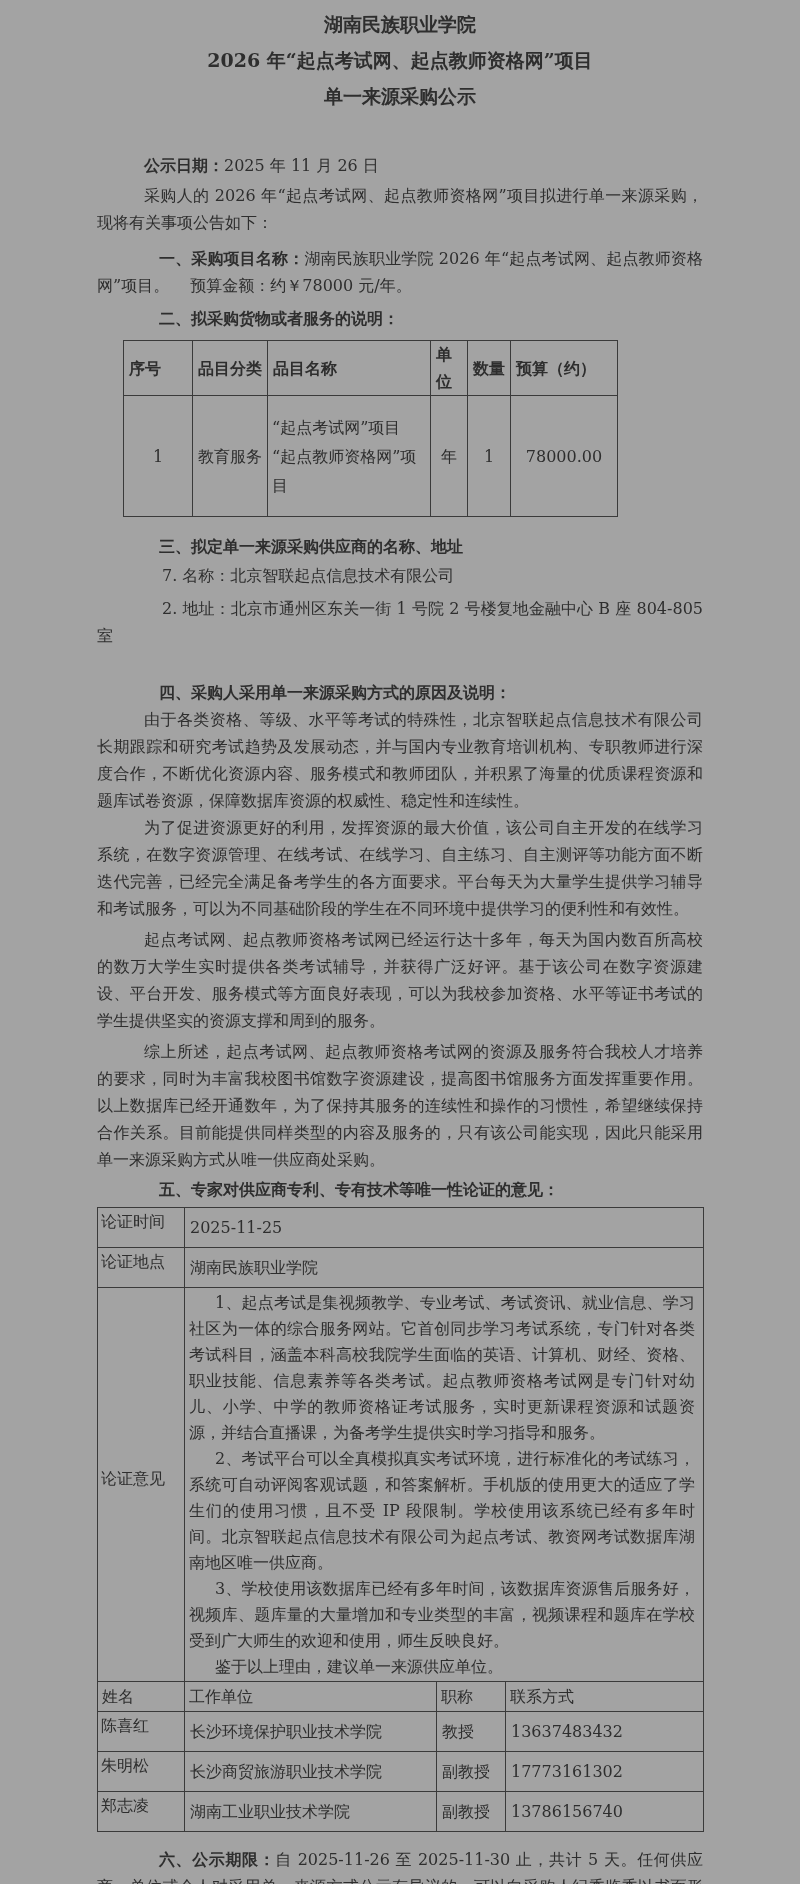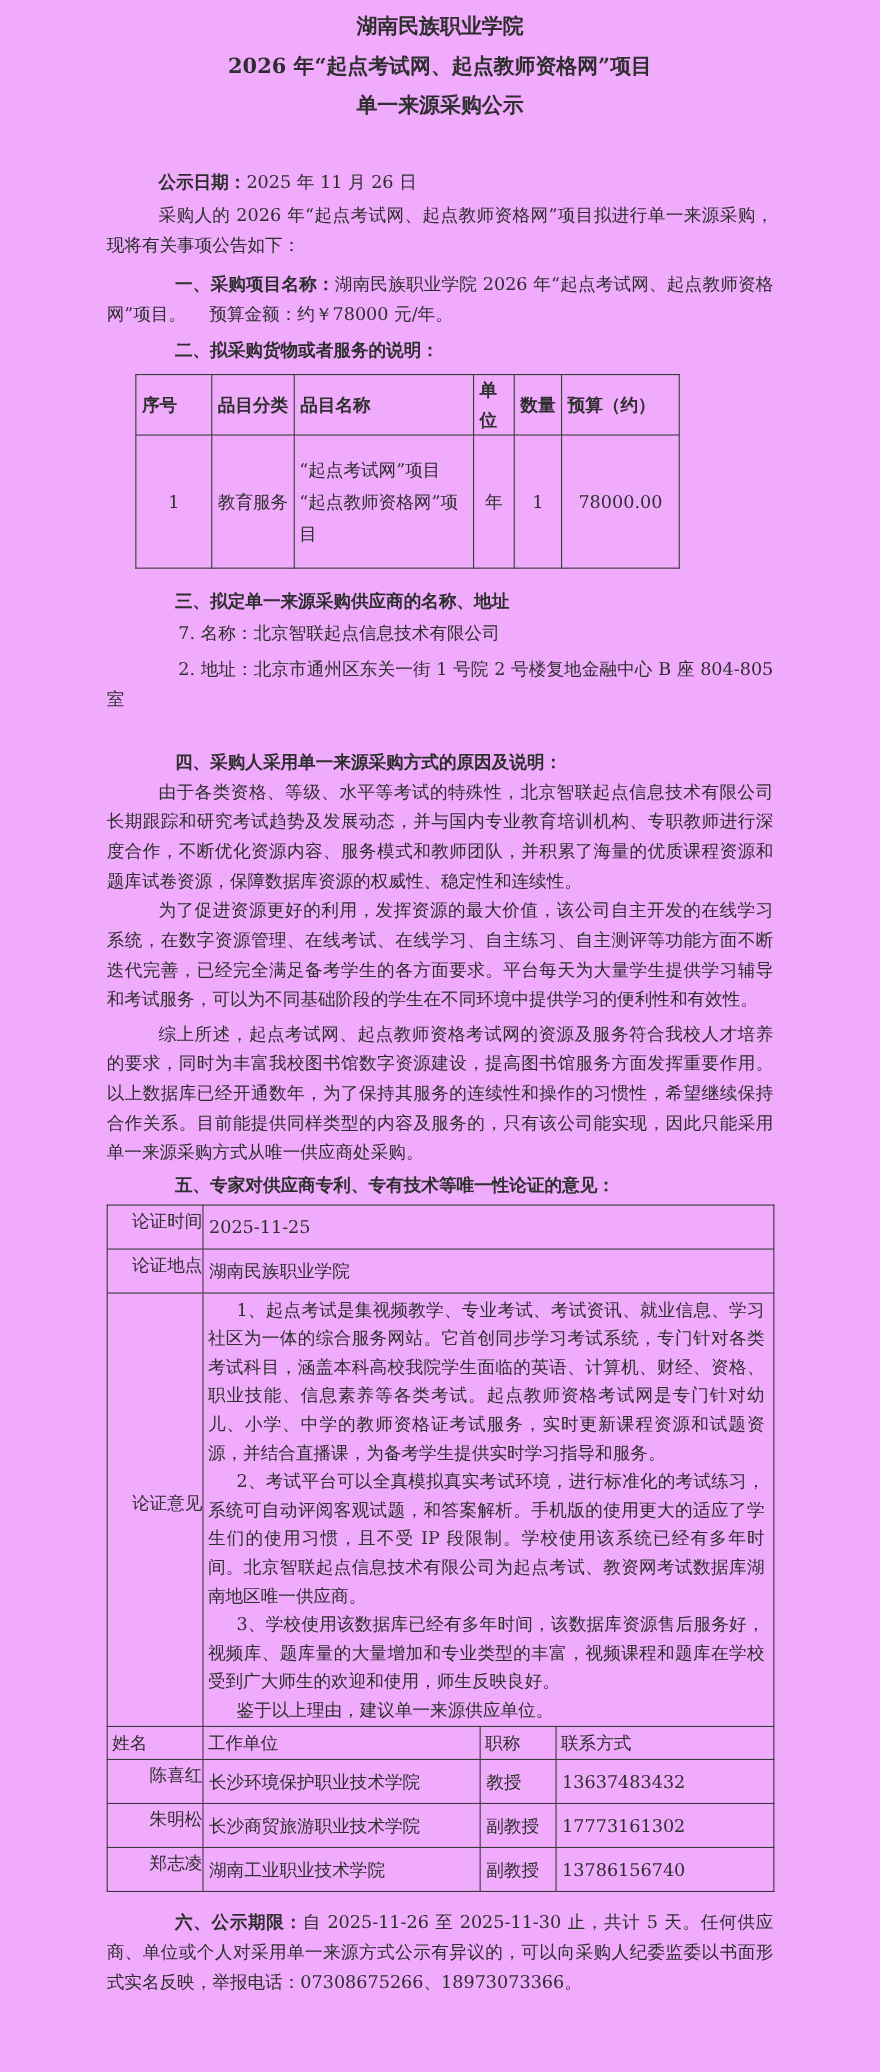--- a/index.html
+++ b/index.html
@@ -1,18 +1,18 @@
 <!DOCTYPE html>
 <html><head>
 <meta charset="utf-8">
 <style>
   html,body{margin:0;padding:0;background:#ffffff;}
   .page{
     width:800px;height:1884px;box-sizing:border-box;
-    padding:6px 97px 0 97px;overflow:hidden;background:#f0abfc;
+    padding:6px 97px 0 97px;overflow:hidden;background:#a3a3a3;
     font-family:"DejaVu Serif","Liberation Serif",serif;
     font-size:16px;line-height:27px;color:#2e2e2e;text-align:justify;
   }
   p{margin:0;}
   .b{font-weight:bold;}
   .title-line{font-size:19px;line-height:36px;font-weight:bold;text-align:center;}
   .meta{margin-top:38px;text-indent:47px;}
   .p-intro{margin-top:3px;text-indent:47px;}
   .p-s1{margin-top:9px;text-indent:62px;}
   .h{font-weight:bold;text-indent:62px;}
@@ -30,21 +30,21 @@
   th,td{border:1px solid #3a3a3a;font-size:16px;vertical-align:middle;
         overflow:hidden;font-weight:normal;}
 
   .t1{margin:8px 0 0 26px;width:494px;}
   .t1 th{font-weight:bold;text-align:left;padding:0 0 0 5px;height:38px;}
   .t1 .r-data td{height:118px;}
   .t1 .c{text-align:center;}
   .t1 .name{padding:0 4px;line-height:29px;text-align:left;}
 
   .t2{margin-top:4px;width:606px;}
-  .t2 .lbl{padding:0 0 12px 3px;text-align:right;}
+  .t2 .lbl{padding:0 0 12px 3px;text-align:left;}
   .t2 .val{padding:0 0 0 5px;text-align:left;margin-left:20px;}
   .t2 .r-time{height:30px;}
   .t2 .r-place{height:28px;}
   .t2 .r-eh{height:30px;}
   .t2 .r-ex{height:28px;}
   .t2 th{font-weight:normal;text-align:left;padding:0 0 0 4px;}
   .t2 .opinion{padding:2px 8px 1px 4px;}
   .t2 .opinion p{text-indent:26px;line-height:26px;text-align:justify;}
 </style>
 </head>
@@ -98,20 +98,21 @@
   </tbody>
     </table>
 
   <p class="h h-s3">三、拟定单一来源采购供应商的名称、地址</p>
   <p class="s3item">7. 名称：北京智联起点信息技术有限公司</p>
   <p class="s3item2">2. 地址：北京市通州区东关一街 1 号院 2 号楼复地金融中心 B 座 804-805 室</p>
 
   <p class="h h-s4">四、采购人采用单一来源采购方式的原因及说明：</p>
   <p class="p4">由于各类资格、等级、水平等考试的特殊性，北京智联起点信息技术有限公司长期跟踪和研究考试趋势及发展动态，并与国内专业教育培训机构、专职教师进行深度合作，不断优化资源内容、服务模式和教师团队，并积累了海量的优质课程资源和题库试卷资源，保障数据库资源的权威性、稳定性和连续性。</p>
   <p class="p4">为了促进资源更好的利用，发挥资源的最大价值，该公司自主开发的在线学习系统，在数字资源管理、在线考试、在线学习、自主练习、自主测评等功能方面不断迭代完善，已经完全满足备考学生的各方面要求。平台每天为大量学生提供学习辅导和考试服务，可以为不同基础阶段的学生在不同环境中提供学习的便利性和有效性。</p>
+  <p class="p4 sp">起点考试网、起点教师资格考试网已经运行达十多年，每天为国内数百所高校的数万大学生实时提供各类考试辅导，并获得广泛好评。基于该公司在数字资源建设、平台开发、服务模式等方面良好表现，可以为我校参加资格、水平等证书考试的学生提供坚实的资源支撑和周到的服务。</p>
   <p class="p4 sp">综上所述，起点考试网、起点教师资格考试网的资源及服务符合我校人才培养的要求，同时为丰富我校图书馆数字资源建设，提高图书馆服务方面发挥重要作用。以上数据库已经开通数年，为了保持其服务的连续性和操作的习惯性，希望继续保持合作关系。目前能提供同样类型的内容及服务的，只有该公司能实现，因此只能采用单一来源采购方式从唯一供应商处采购。</p>
 
   <p class="h h-s5">五、专家对供应商专利、专有技术等唯一性论证的意见：</p>
 
   <table class="t2">
     <colgroup>
       <col style="width:87px">
         <col style="width:252px">
         <col style="width:69px">
         <col style="width:198px">

